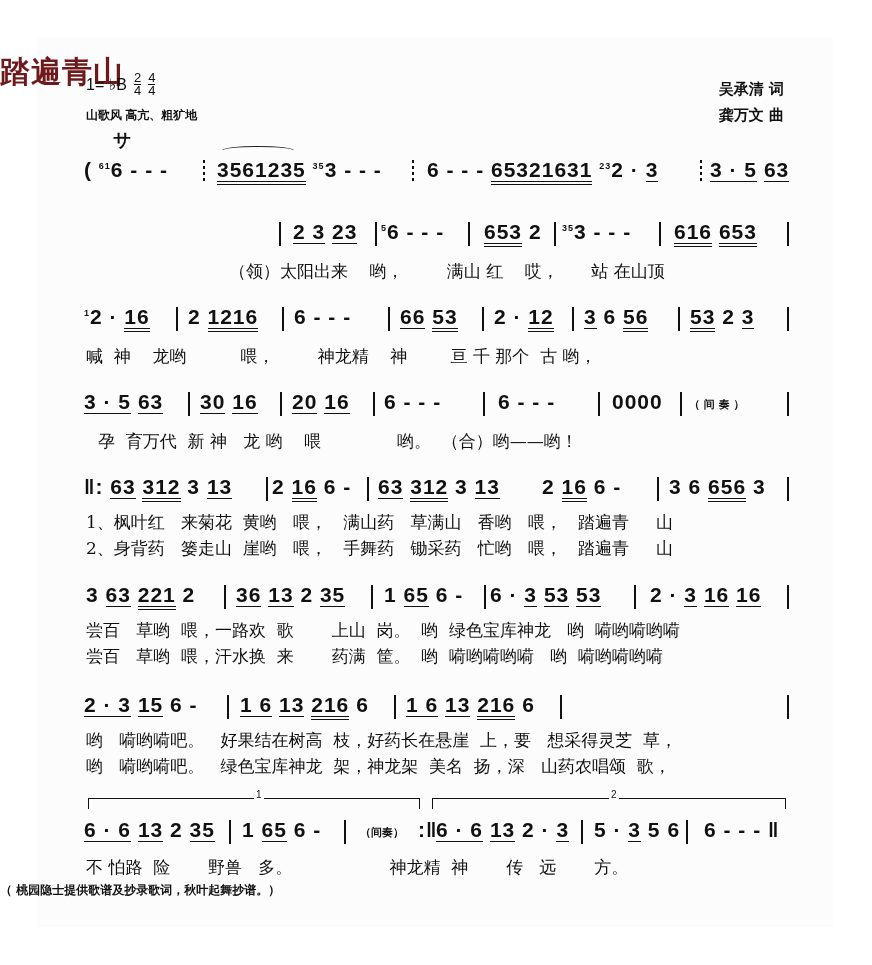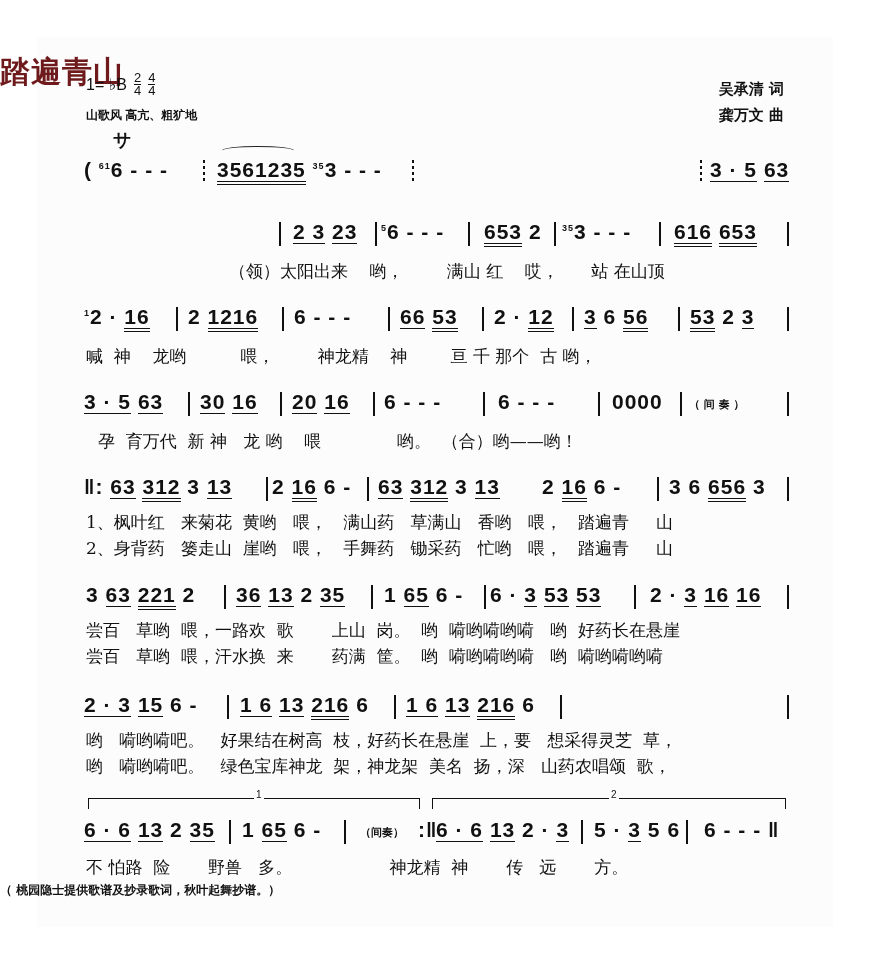--- a/index.html
+++ b/index.html
@@ -58,20 +58,21 @@
 <div class="credit mus">龚万文  曲</div>
 <div class="sanban">サ</div>
 
 <div class="row" style="top:158px;">
   <div class="notes">
     <span class="m" style="left:0">(&nbsp;<sup style="font-size:9px">61</sup>6&nbsp;- - -</span>
     <div class="bar dash" style="left:119px"></div>
     <span class="m" style="left:133px"><span class="ul1" style="border-bottom:4px double #111">3561235</span> <sup style="font-size:9px">35</sup>3 - - -</span>
     <div class="arc" style="left:138px; top:-12px; width:72px;"></div>
     <div class="bar dash" style="left:328px"></div>
+    <span class="m" style="left:343px">6 - - - <span style="border-bottom:4px double #111">65321631</span> <sup style="font-size:9px">23</sup>2 · <span class="ul1">3</span></span>
     <div class="bar dash" style="left:616px"></div>
     <span class="m" style="left:626px"><span class="ul1">3 · 5</span> <span class="ul1">63</span></span>
   </div>
 </div>
 
 <div class="row" style="top:220px;">
   <div class="notes">
     <div class="bar" style="left:195px"></div>
     <span class="m" style="left:209px"><span class="ul1">2 3</span> <span class="ul1">23</span></span>
     <div class="bar" style="left:291px"></div>
@@ -149,21 +150,21 @@
     <div class="bar" style="left:140px"></div>
     <span class="m" style="left:152px"><span class="ul1">36</span> <span class="ul1">13</span> 2 <span class="ul1">35</span></span>
     <div class="bar" style="left:287px"></div>
     <span class="m" style="left:300px">1 <span class="ul1">65</span> 6 -</span>
     <div class="bar" style="left:400px"></div>
     <span class="m" style="left:406px">6 · <span class="ul1">3</span> <span class="ul1">53</span> <span class="ul1">53</span></span>
     <div class="bar" style="left:550px"></div>
     <span class="m" style="left:566px">2 · <span class="ul1">3</span> <span class="ul1">16</span> <span class="ul1">16</span></span>
     <div class="bar" style="left:703px"></div>
   </div>
-  <div class="lyric" style="top:36px; left:2px">尝百   草哟  喂，一路欢  歌       上山  岗。  哟  嗬哟嗬哟嗬   哟  好药长在悬崖</div>
+  <div class="lyric" style="top:36px; left:2px">尝百   草哟  喂，一路欢  歌       上山  岗。  哟  绿色宝库神龙   哟  嗬哟嗬哟嗬</div>
   <div class="lyric" style="top:62px; left:2px">尝百   草哟  喂，汗水换  来       药满  筐。  哟  嗬哟嗬哟嗬   哟  嗬哟嗬哟嗬</div>
 </div>
 
 <div class="row" style="top:693px;">
   <div class="notes">
     <span class="m" style="left:0"><span class="ul1">2 · 3</span> <span class="ul1">15</span> 6 -</span>
     <div class="bar" style="left:143px"></div>
     <span class="m" style="left:156px"><span class="ul1">1 6</span> <span class="ul1">13</span> <span style="border-bottom:4px double #111">216</span> 6</span>
     <div class="bar" style="left:310px"></div>
     <span class="m" style="left:322px"><span class="ul1">1 6</span> <span class="ul1">13</span> <span style="border-bottom:4px double #111">216</span> 6</span>

